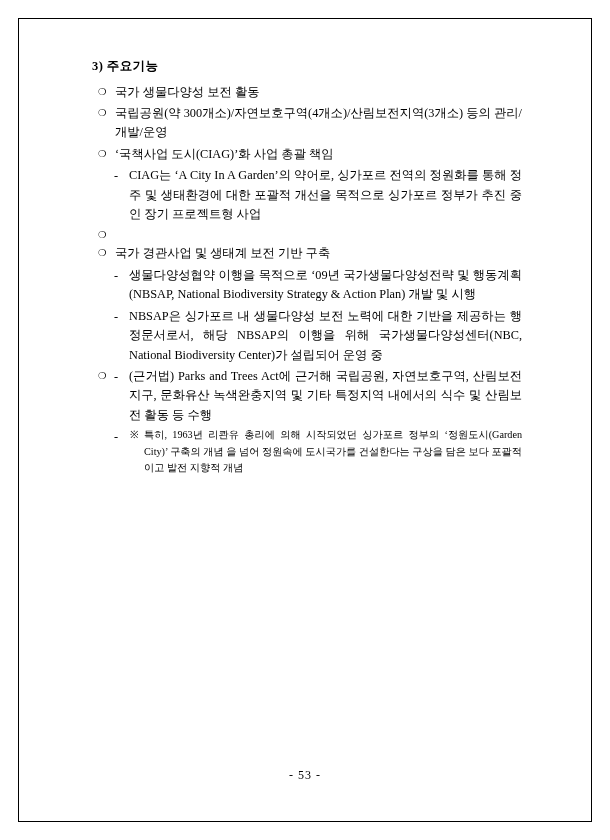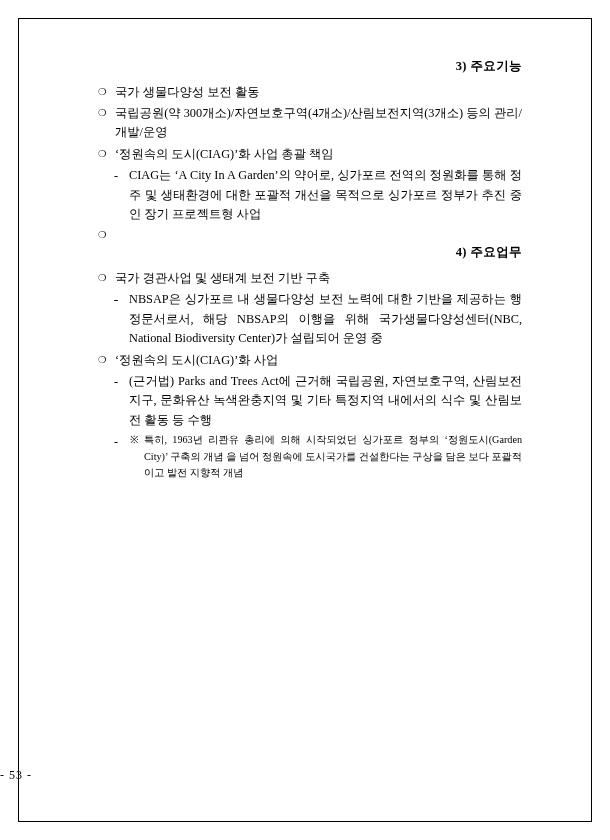--- a/index.html
+++ b/index.html
@@ -34,21 +34,20 @@
     left: 92px;
     top: 58px;
     width: 430px;
   }
   .sec-heading {
     font-size: 12.5px;
     font-weight: bold;
     letter-spacing: 0.4px;
     margin: 0 0 7px 0;
     line-height: 1.4;
-    text-align: right;
   }
   .sec-gap {
     height: 18px;
   }
   
   .b1 {
     position: relative;
     padding-left: 23px;
     font-size: 12.3px;
     line-height: 1.58;
@@ -90,21 +89,21 @@
     position: absolute;
     left: 38px;
     top: 0;
     font-size: 10.2px;
   }
   .page-number {
     position: absolute;
     left: 0;
     right: 0;
     top: 768px;
-    text-align: left;
+    text-align: center;
     font-size: 12px;
     letter-spacing: 1px;
   }
 </style>
 </head>
 <body>
 
 <div class="page">
   <div class="page-border"></div>
 
@@ -117,53 +116,52 @@
       <span>국가 생물다양성 보전 활동</span>
     </div>
 
     <div class="b1">
       <span class="mk">❍</span>
       <span> 국립공원(약  300개소)/자연보호구역(4개소)/산림보전지역(3개소)  등의 관리/개발/운영</span>
     </div>
 
     <div class="b1">
       <span class="mk">❍</span>
-      <span>‘정원속의 도시(CIAG)’화 사업 총괄 책임</span>
+      <span>‘국책사업 도시(CIAG)’화 사업 총괄 책임</span>
     </div>
 
     <div class="b2">
       <span class="mk">-</span>
       <span>CIAG는 ‘A City In A Garden’의 약어로, 싱가포르 전역의 정원화를 통해 정주 및 생태환경에 대한 포괄적 개선을 목적으로 싱가포르 정부가 추진 중인 장기 프로젝트형 사업</span>
     </div>
 
     <div class="b1">
       <span class="mk">❍</span>
     </div>
 
     <div class="sec-gap"></div>
 
-    <div class="sec-heading">4) 주요업무</div>
 
     <div class="b1">
       <span class="mk">❍</span>
       <span>국가 경관사업 및 생태계 보전 기반 구축</span>
     </div>
 
     <div class="b2">
       <span class="mk">-</span>
+      <span>생물다양성협약 이행을 목적으로 ‘09년 국가생물다양성전략 및 행동계획(NBSAP, National Biodiversity Strategy &amp; Action Plan) 개발 및 시행</span>
     </div>
 
     <div class="b2">
       <span class="mk">-</span>
       <span>NBSAP은 싱가포르 내 생물다양성 보전 노력에 대한 기반을 제공하는 행정문서로서, 해당 NBSAP의 이행을 위해 국가생물다양성센터(NBC, National Biodiversity Center)가 설립되어 운영 중</span>
     </div>
 
     <div class="b1">
       <span class="mk">❍</span>
-      <span>‘정원속의 도시(CIAG)’화 사업</span>
     </div>
 
     <div class="b2">
       <span class="mk">-</span>
       <span>(근거법) Parks and Trees Act에 근거해 국립공원, 자연보호구역, 산림보전지구, 문화유산 녹색완충지역 및 기타 특정지역 내에서의 식수 및 산림보전 활동 등 수행</span>
     </div>
 
     <div class="b2">
       <span class="mk">-</span>
     </div>

